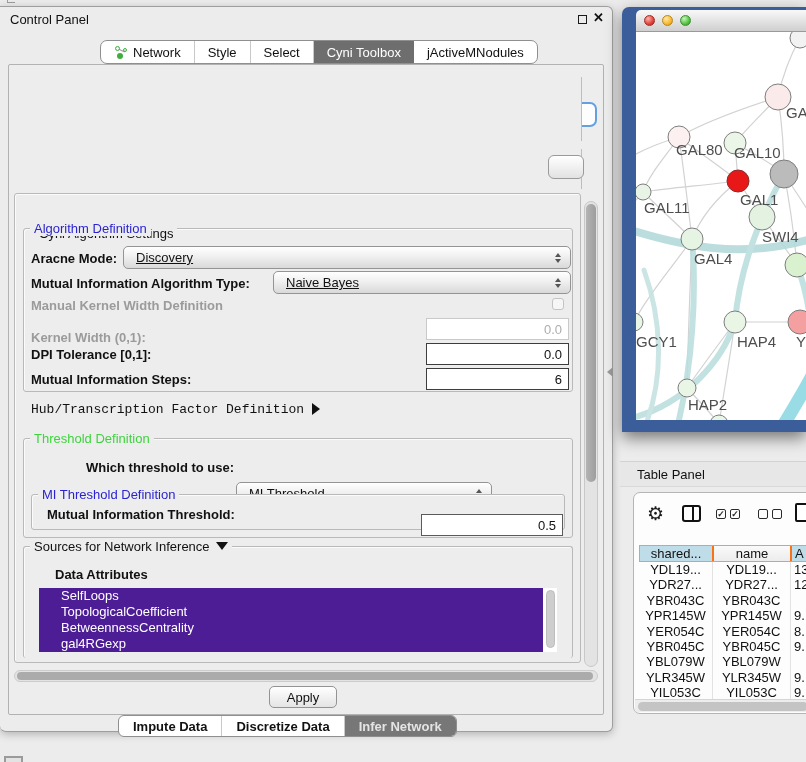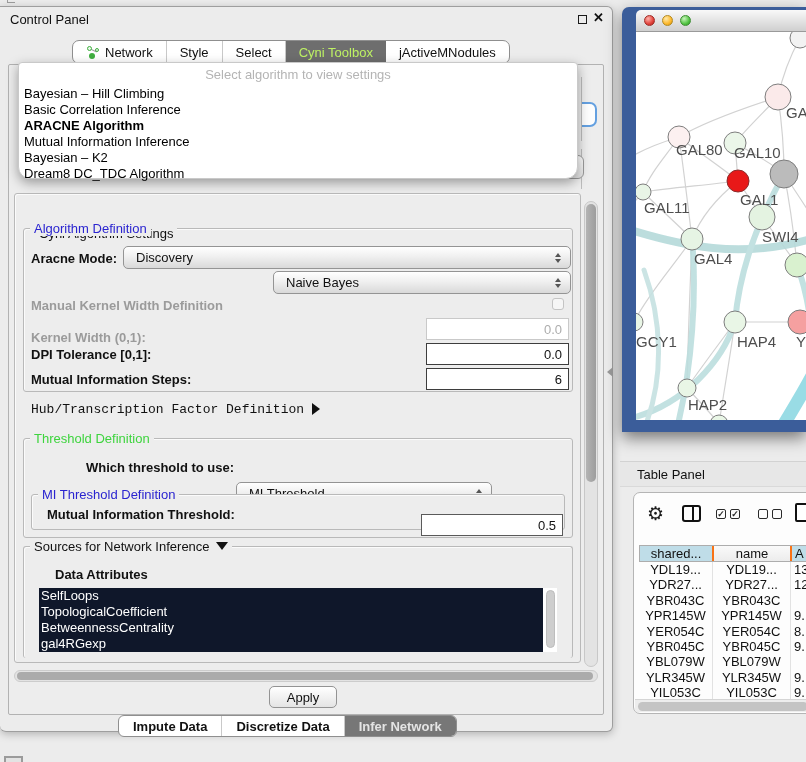--- a/index.html
+++ b/index.html
@@ -8,26 +8,26 @@
 
   
   .cp { position:absolute; left:0; top:6px; width:613px; height:726px;
         background:#ececec; border:1px solid #9e9e9e; border-left:none;
         border-radius:0 6px 6px 6px; box-shadow:0 2px 8px rgba(0,0,0,.25); }
   .cp-title { position:absolute; left:10px; top:5px; font-size:13px; color:#111; }
   .win-float { position:absolute; left:578px; top:8px; width:9px; height:9px; border:1.6px solid #1a1a1a; }
   .win-close { position:absolute; left:593px; top:3px; font-size:13px; font-weight:bold; color:#111; }
 
   
-  .toptabs { position:absolute; left:72px; top:33px; height:24px; display:flex;
+  .toptabs { position:absolute; left:100px; top:33px; height:24px; display:flex;
              background:#fff; border:1px solid #8f8f8f; border-radius:7px; overflow:hidden; }
   .toptab { display:flex; align-items:center; padding:0 13px; font-size:13px; color:#111;
             border-right:1px solid #c9c9c9; white-space:nowrap; }
   .toptab:last-child { border-right:none; }
-  .toptab.sel { background:#6e6e6e; color:#bef264; border-right:none; }
+  .toptab.sel { background:#6e6e6e; color:#ffffff; border-right:none; }
   .nettab-ico { width:13px; height:13px; margin-right:6px; position:relative; }
   .nettab-ico i { position:absolute; border-radius:50%; }
   .nettab-ico .d1 { left:1px; top:0; width:5px; height:5px; border:1.4px solid #3fae3f; background:#eaf7ea; }
   .nettab-ico .d2 { right:0; top:2px; width:4px; height:4px; border:1.3px solid #3fae3f; background:#eaf7ea; }
   .nettab-ico .d3 { left:3px; bottom:0; width:6px; height:6px; background:#3fae3f; }
   .nettab-ico .l1 { left:4px; top:4px; width:7px; height:1px; background:#9b9b9b; transform:rotate(24deg); border-radius:0; }
 
   
   .content { position:absolute; left:8px; top:57px; width:596px; height:651px;
              background:#ededed; border:1px solid #b2b2b2; border-radius:2px; }
@@ -55,21 +55,21 @@
   .legend { position:absolute; background:#ededed; padding:0 4px; font-size:13px; color:#111; white-space:nowrap; z-index:2; }
   .legend.blue  { color:#2a24d0; }
   .legend.green { color:#3ed43e; }
 
   .lbl  { position:absolute; font-size:13px; font-weight:bold; color:#111; white-space:nowrap; }
   .lbl.gray { color:#9b9b9b; }
   .lbl.plain { font-weight:normal; }
 
   .combo { position:absolute; height:23px; background:linear-gradient(#ffffff,#f0f0f0 45%,#d9d9d9);
            border:1px solid #949494; border-radius:5px; display:flex; align-items:center;
-           padding:0 24px 0 12px; font-size:13px; color:#111; }
+           padding:0 24px 0 12px; font-size:13px; color:#111;text-decoration:underline; }
   .stepper { position:absolute; right:9px; top:50%; transform:translateY(-50%);
              display:flex; flex-direction:column; gap:2px; }
   .stepper .up { width:0; height:0; border-left:3.5px solid transparent; border-right:3.5px solid transparent;
                  border-bottom:4px solid #555; }
   .stepper .dn { width:0; height:0; border-left:3.5px solid transparent; border-right:3.5px solid transparent;
                  border-top:4px solid #555; }
 
   .field { position:absolute; height:22px; background:#fff; font-size:13px; color:#111;
            display:flex; align-items:center; justify-content:flex-end; padding:0 6px;
            border:1px solid #3d3d3d; }
@@ -79,22 +79,22 @@
 
   .expander-arrow-right { display:inline-block; width:0; height:0; margin-left:8px;
         border-top:6px solid transparent; border-bottom:6px solid transparent; border-left:8px solid #111;
         vertical-align:-2px; }
   .expander-arrow-down { display:inline-block; width:0; height:0; margin-left:6px;
         border-left:6px solid transparent; border-right:6px solid transparent; border-top:8px solid #111;
         vertical-align:1px; }
 
   
   .attr-list { position:absolute; left:24px; top:394px; width:518px; height:64px; background:#fff; overflow:hidden; }
-  .attr-item { height:16px; line-height:16px; margin-right:14px; background:#0f172a; color:#fff;
-               font-size:13px; padding-left:2px; }
+  .attr-item { height:16px; line-height:16px; margin-right:14px; background:#4c1d95; color:#fff;
+               font-size:13px; padding-left:22px; }
   .attr-scroll { position:absolute; right:2px; top:2px; width:9px; height:58px;
                  background:#cecece; border-radius:5px; border:1px solid #bdbdbd; }
 
   
   .vscroll { position:absolute; left:584px; top:194px; width:14px; height:466px;
              background:#e3e3e3; border:1px solid #c8c8c8; border-radius:7px; }
   .vscroll .thumb { position:absolute; left:1px; top:2px; width:10px; height:278px;
                     background:linear-gradient(90deg,#b4b4b4,#9d9d9d); border-radius:5px; }
   .hscroll { position:absolute; left:14px; top:663px; width:584px; height:12px;
              background:#e3e3e3; border:1px solid #cccccc; border-radius:6px; }
@@ -193,44 +193,36 @@
       </div>
   </div>
 
   <div class="content"></div>
 
   <div class="frag-line1"></div>
   <div class="frag-line2"></div>
   <div class="frag-combo"></div>
   <div class="frag-combo-blue"></div>
 
-  <div class="popup">
-    <div class="popup-placeholder">Select algorithm to view settings</div>
-    <div class="popup-item" style="top:23px">Bayesian – Hill Climbing</div>
-    <div class="popup-item" style="top:39px">Basic Correlation Inference</div>
-    <div class="popup-item bold" style="top:55px">ARACNE Algorithm</div>
-    <div class="popup-item" style="top:71px">Mutual Information Inference</div>
-    <div class="popup-item" style="top:87px">Bayesian – K2</div>
-    <div class="popup-item" style="top:103px">Dream8 DC_TDC Algorithm</div>
-  </div>
 
   <div class="group" style="left:14px; top:186px; width:567px; height:470px;">
     <div class="legend" style="left:20px; top:-8px;margin-top:40px;">Cyni Algorithm Settings</div>
 
     <div class="group" style="left:8px; top:34px; width:550px; height:164px;">
       <div class="legend blue" style="left:6px; top:-8px;">Algorithm Definition</div>
     </div>
     <div class="lbl" style="left:16px; top:57px;">Aracne Mode:</div>
     <div class="combo" style="left:108px; top:52px; width:448px;">
       <span>Discovery</span>
       <span class="stepper">
           <span class="up"></span>
           <span class="dn"></span>
         </span>
     </div>
+    <div class="lbl" style="left:16px; top:82px;">Mutual Information Algorithm Type:</div>
     <div class="combo" style="left:258px; top:77px; width:298px;">
       <span>Naive Bayes</span>
       <span class="stepper">
           <span class="up"></span>
           <span class="dn"></span>
         </span>
     </div>
     <div class="lbl gray" style="left:16px; top:104px;">Manual Kernel Width Definition</div>
     <div class="checkbox" style="left:537px; top:104px;"></div>
     <div class="lbl gray" style="left:16px; top:136px;">Kernel Width (0,1):</div>

